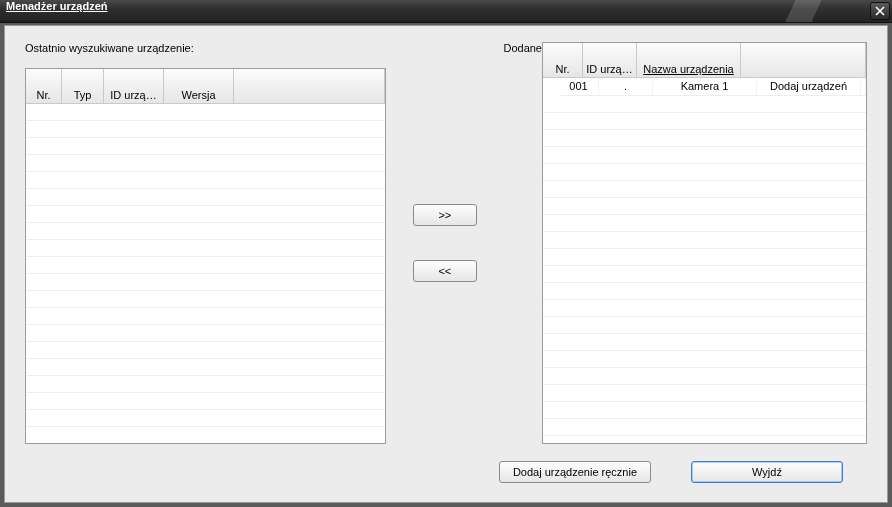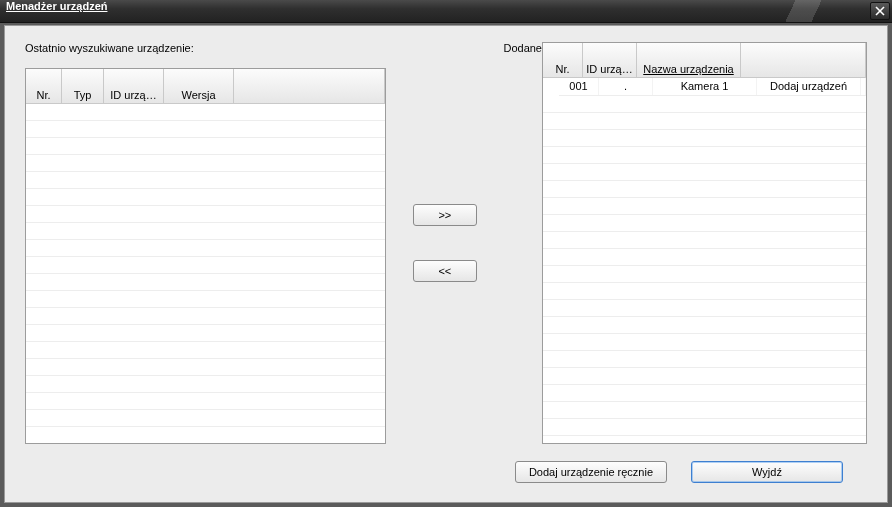--- a/index.html
+++ b/index.html
@@ -20,21 +20,21 @@
   .grid{flex:1;border:1px solid #9c9c9c;background:#fff;overflow:hidden;display:flex;flex-direction:column;}
   .grid-header{display:flex;background:linear-gradient(to bottom,#fcfcfc,#e6e6e6);border-bottom:1px solid #c9c9c9;flex:none;}
   .grid-header .hcell{border-right:1px solid #c9c9c9;height:19px;line-height:19px;text-align:center;white-space:nowrap;overflow:hidden;text-overflow:ellipsis;font-size:11px;box-sizing:border-box;padding:17px 2px;}
   .grid-body{flex:1;overflow:hidden;background:repeating-linear-gradient(to bottom,#fff 0 17px,#fff 17px 17px);}
   .grid-row{display:flex;height:17px;line-height:17px;border-bottom:1px solid #ededed;margin-left:16px;}
   .grid-row .dcell{text-align:center;white-space:nowrap;overflow:hidden;text-overflow:ellipsis;font-size:11px;box-sizing:border-box;border-right:1px solid #f3f3f3;padding:0 2px;}
   
   .empty-rows{background:repeating-linear-gradient(to bottom,#fff 0 16px,#ededed 16px 17px);height:100%;}
   .btn{height:22px;border:1px solid #8a8a8a;border-radius:3px;background:linear-gradient(to bottom,#fdfdfd,#e6e6e6);font-size:11px;display:inline-flex;align-items:center;justify-content:center;cursor:pointer;padding:0 8px;box-sizing:border-box;}
   .btn-transfer{width:64px;}
-  .bottom-bar{height:42px;display:flex;justify-content:flex-end;align-items:center;gap:24px;padding-right:24px;padding-top:14px;box-sizing:border-box;}
+  .bottom-bar{height:42px;display:flex;justify-content:flex-end;align-items:center;gap:40px;padding-right:24px;padding-top:14px;box-sizing:border-box;}
   .btn-wide{width:152px;}
   .btn-primary-outline{border:1px solid #3e7fd0;box-shadow:inset 0 0 0 1px rgba(124,178,238,0.6);}
 </style>
 </head>
 <body>
 
 <div class="window">
   <div class="titlebar">
     <span class="title">Menadżer urządzeń</span>
     <div class="accent"></div>

